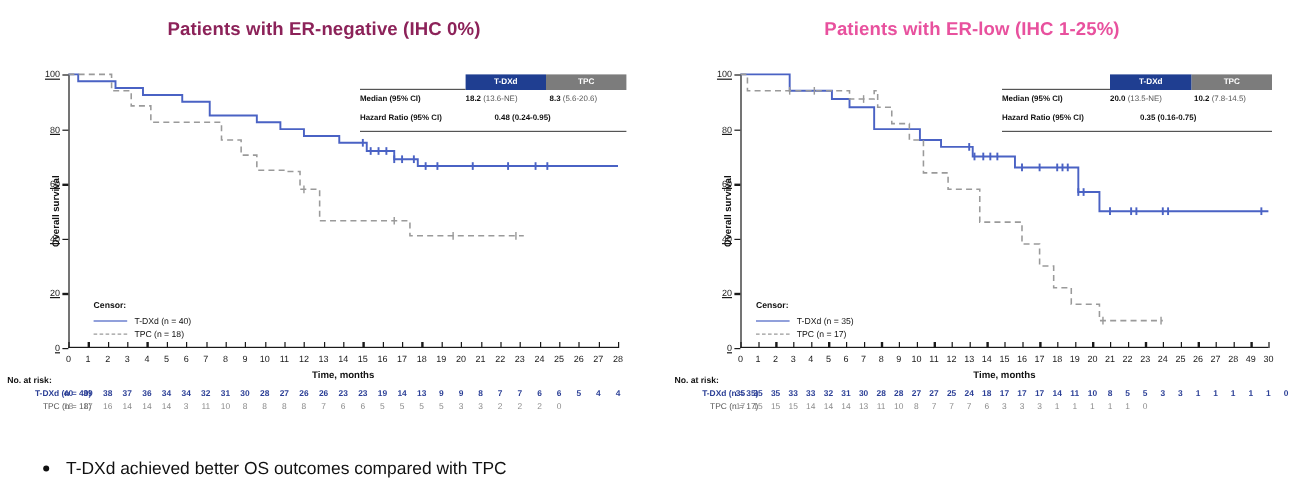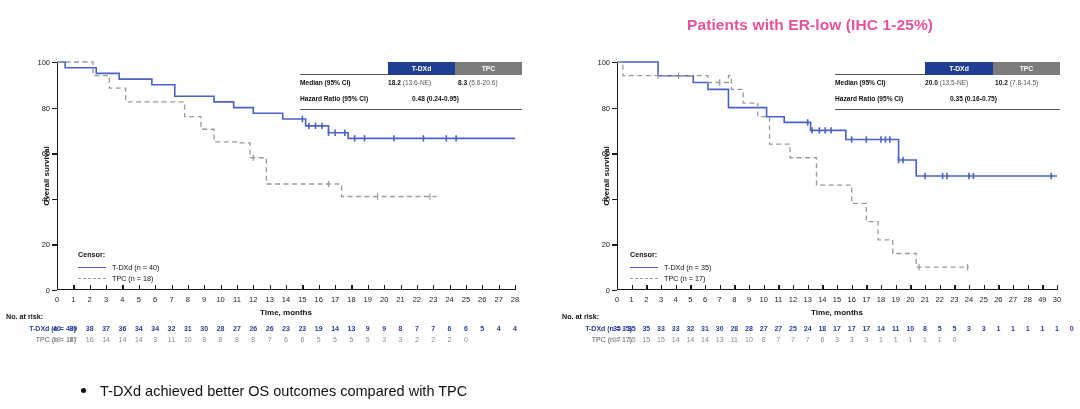--- a/index.html
+++ b/index.html
@@ -31,20 +31,21 @@
 
   .axis-line { position:absolute; background:#1a1a1a; }
   .y-axis { left:0; top:0; width:1.4px; height:100%; }
   .x-axis { left:0; bottom:0; height:1.4px; width:100%; }
 
   .ytick { position:absolute; left:-5px; width:5px; height:1.4px; background:#1a1a1a; }
   .ytick-label {
     position:absolute; right: 100%; margin-right:7px;
     font-size:7.5px; color:#1a1a1a; transform: translateY(-50%);
     white-space:nowrap;
+    text-decoration:underline;
   }
   .xtick { position:absolute; bottom:0; width:1.2px; height:5px; background:#1a1a1a; }
   .xtick-label {
     position:absolute; bottom:-14px; font-size:7.5px; color:#1a1a1a;
     transform: translateX(-50%); white-space:nowrap;
   }
   .x-axis-title {
     position:absolute; bottom:-27px; left:0; width:100%;
     text-align:center; font-size:8px; font-weight:bold; color:#111;
   }
@@ -109,34 +110,35 @@
   .risk-num {
     position:absolute; top:0; font-size:7px; transform:translateX(-50%);
     white-space:nowrap;
   }
   .risk-num.tdxd { color:#2b3f96; font-weight:bold; }
   .risk-num.tpc  { color:#8a8a8a; }
 
   
   .bullet-row {
     position:absolute; left:0; top:372px; width:1080px; height:37px;
-    display:flex; align-items:center;padding-left:45px;
+    display:flex; align-items:center;
   }
   .bullet-dot {
     width:5px; height:5px; border-radius:50%; background:#111;
     margin-left:36px; margin-right:14px; flex:0 0 5px;
   }
   .bullet-text { font-size:14.5px; color:#111; }
 </style>
 </head>
 <body>
 
 <div class="slide">
 
   <div class="panel panel-left">
+    <div class="panel-title title-ernegative">Patients with ER-negative (IHC 0%)</div>
 
     <div class="plot-area plot-left" id="plot-left">
       <div class="axis-line y-axis"></div>
       <div class="axis-line x-axis"></div>
       <div class="y-axis-title">Overall survival</div>
       <div class="x-axis-title">Time, months</div>
       <svg class="curves" id="svg-left" width="458" height="228">
           <path d="M 0 0 L 8.178571428571429 0 L 8.178571428571429 5.700000000000017 L 35.985714285714295 5.700000000000017 L 35.985714285714295 5.700000000000017 L 39.25714285714286 5.700000000000017 L 39.25714285714286 11.400000000000006 L 58.88571428571429 11.400000000000006 L 58.88571428571429 11.400000000000006 L 62.15714285714285 11.400000000000006 L 62.15714285714285 17.099999999999994 L 91.6 17.099999999999994 L 91.6 17.099999999999994 L 94.87142857142857 17.099999999999994 L 94.87142857142857 22.799999999999983 L 114.5 22.799999999999983 L 114.5 22.799999999999983 L 117.77142857142859 22.799999999999983 L 117.77142857142859 34.20000000000002 L 153.75714285714287 34.20000000000002 L 153.75714285714287 34.20000000000002 L 157.02857142857144 34.20000000000002 L 157.02857142857144 39.900000000000006 L 173.38571428571427 39.900000000000006 L 173.38571428571427 39.900000000000006 L 176.65714285714287 39.900000000000006 L 176.65714285714287 45.599999999999994 L 193.0142857142857 45.599999999999994 L 193.0142857142857 45.599999999999994 L 196.28571428571428 45.599999999999994 L 196.28571428571428 51.29999999999998 L 222.45714285714286 51.29999999999998 L 222.45714285714286 51.29999999999998 L 225.72857142857143 51.29999999999998 L 225.72857142857143 57 L 245.35714285714286 57 L 245.35714285714286 57 L 248.6285714285714 57 L 248.6285714285714 63.84 L 268.2571428571428 63.84 L 268.2571428571428 63.84 L 271.5285714285714 63.84 L 271.5285714285714 70.68 L 287.88571428571436 70.68 L 287.88571428571436 70.68 L 291.1571428571429 70.68 L 291.1571428571429 76.38 L 330.4142857142857 76.38 L 330.4142857142857 76.38 L 458 76.38 L 458 76.38" fill="none" stroke="#4a62c4" stroke-width="1.6"></path>
           <line x1="245.35714285714286" x2="245.35714285714286" y1="53.8" y2="60.2" stroke="#4a62c4" stroke-width="1.6"></line>
           <line x1="251.90000000000003" x2="251.90000000000003" y1="60.64" y2="67.04" stroke="#4a62c4" stroke-width="1.6"></line>

